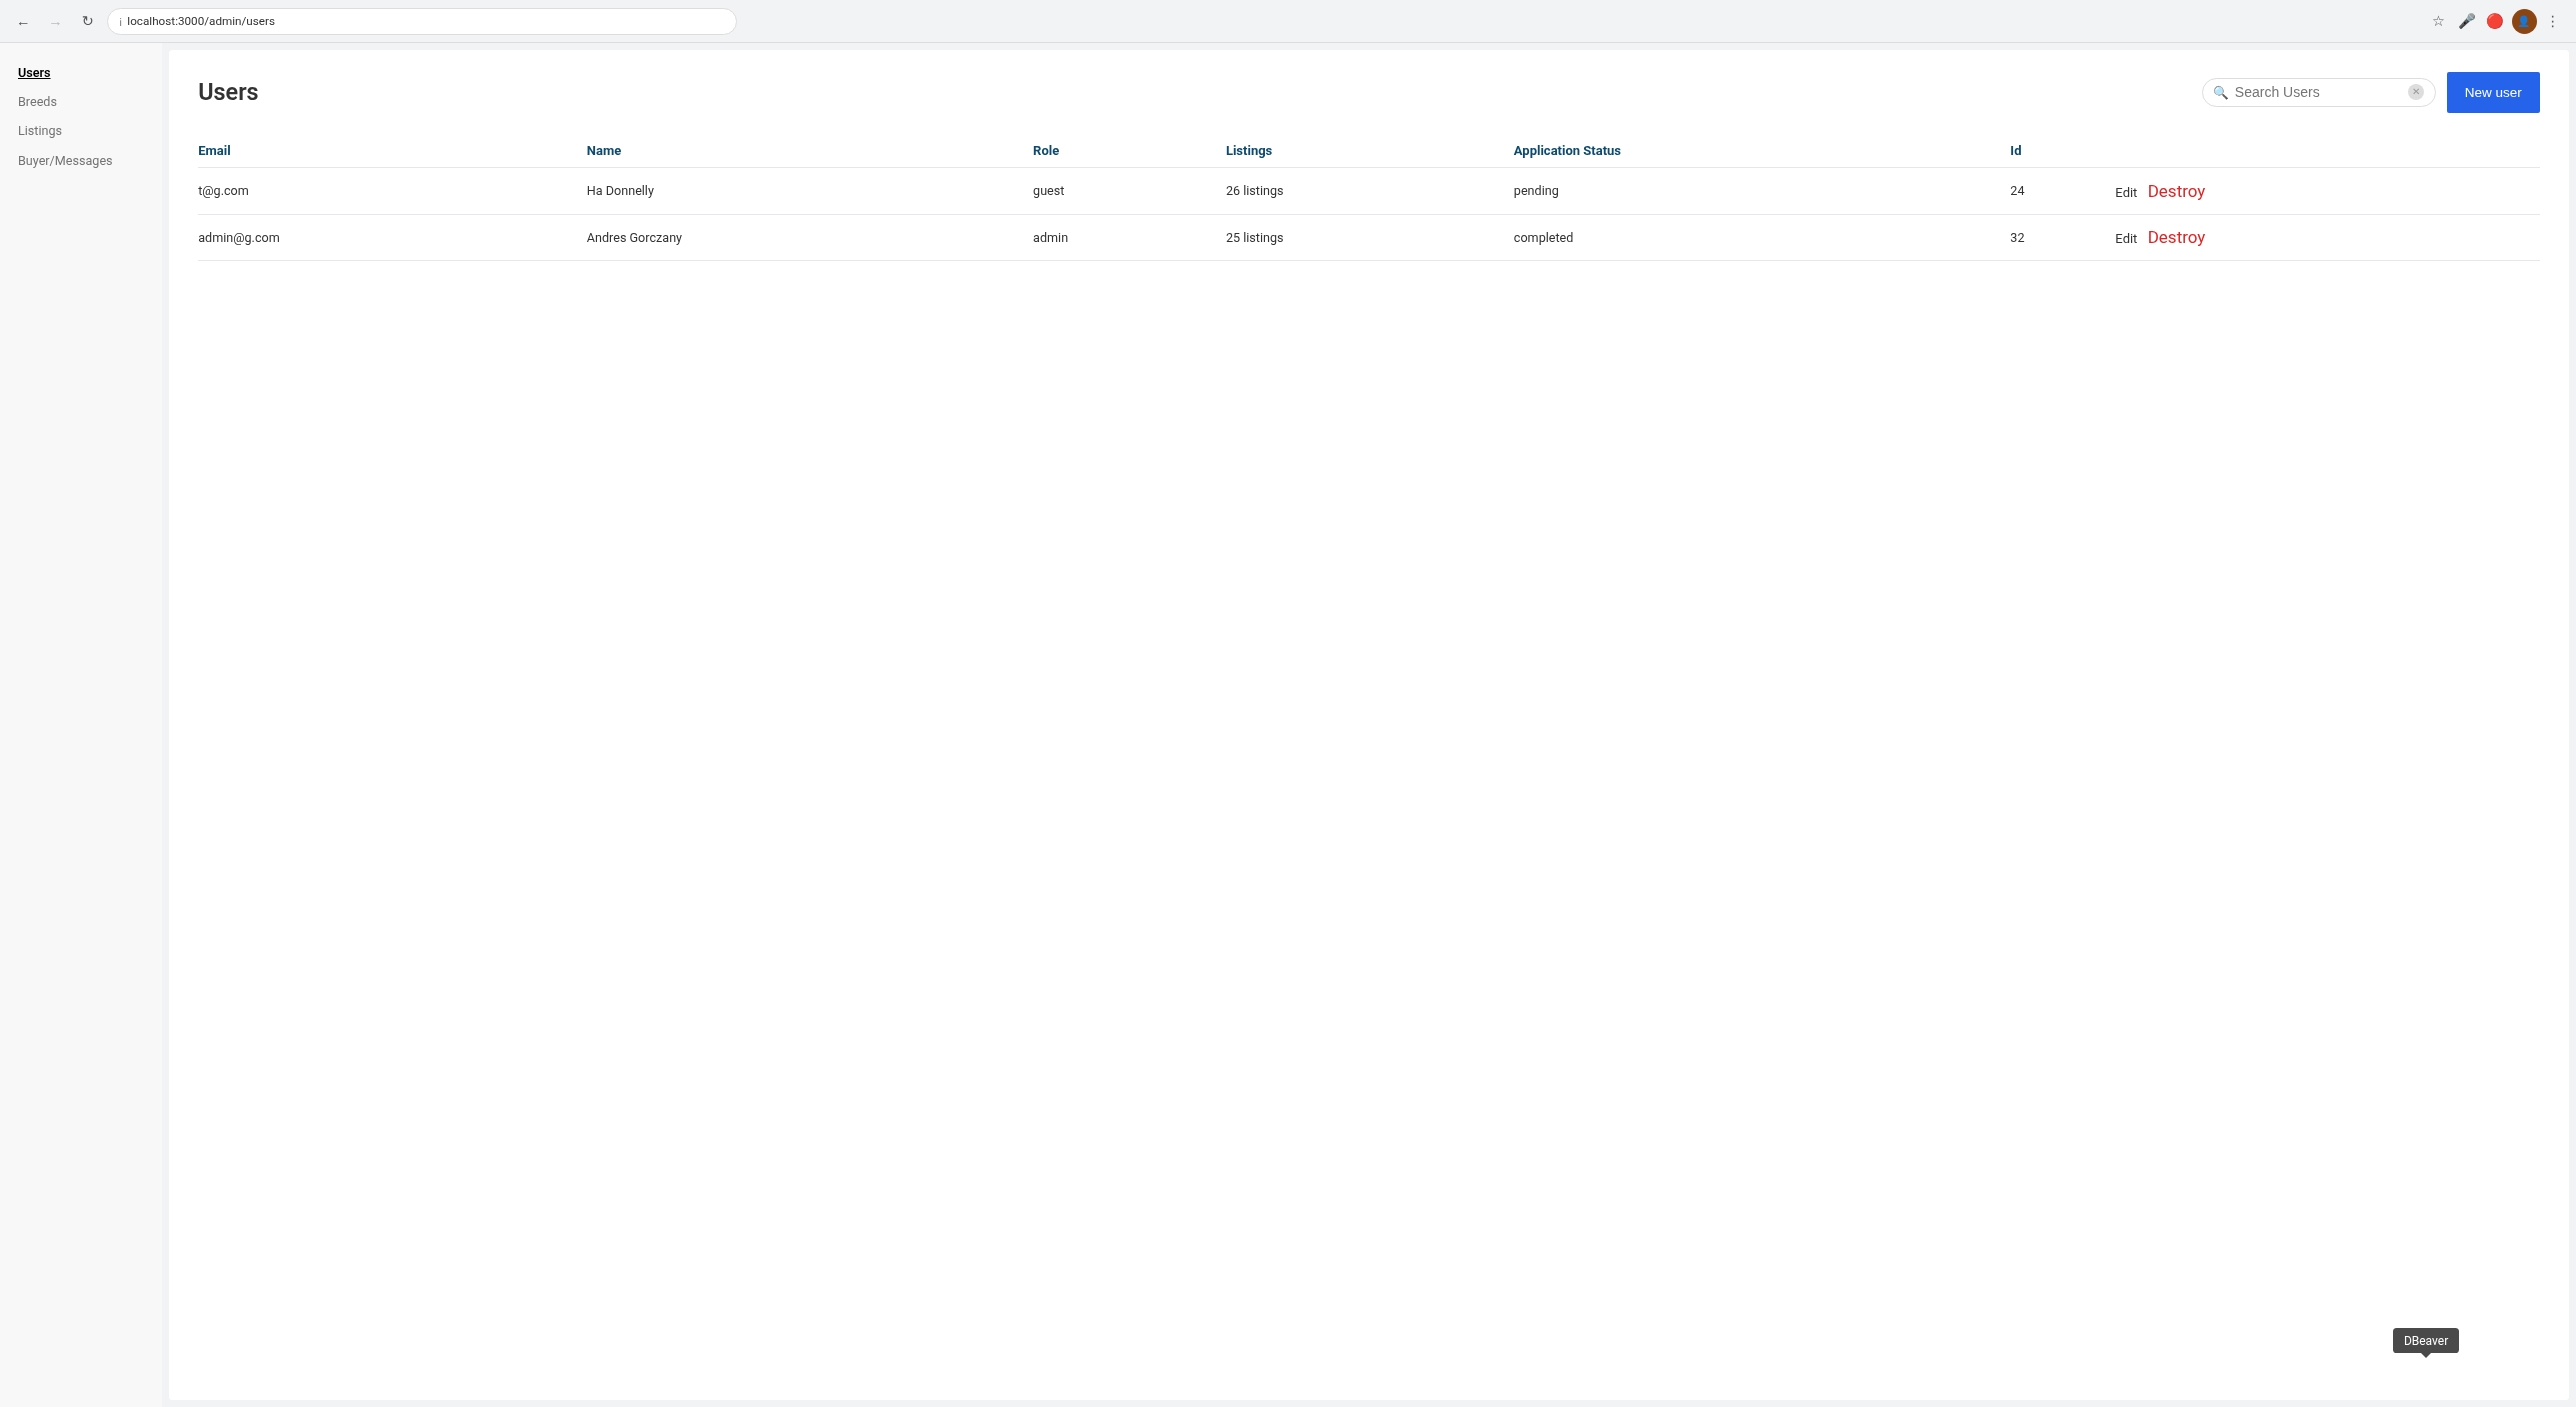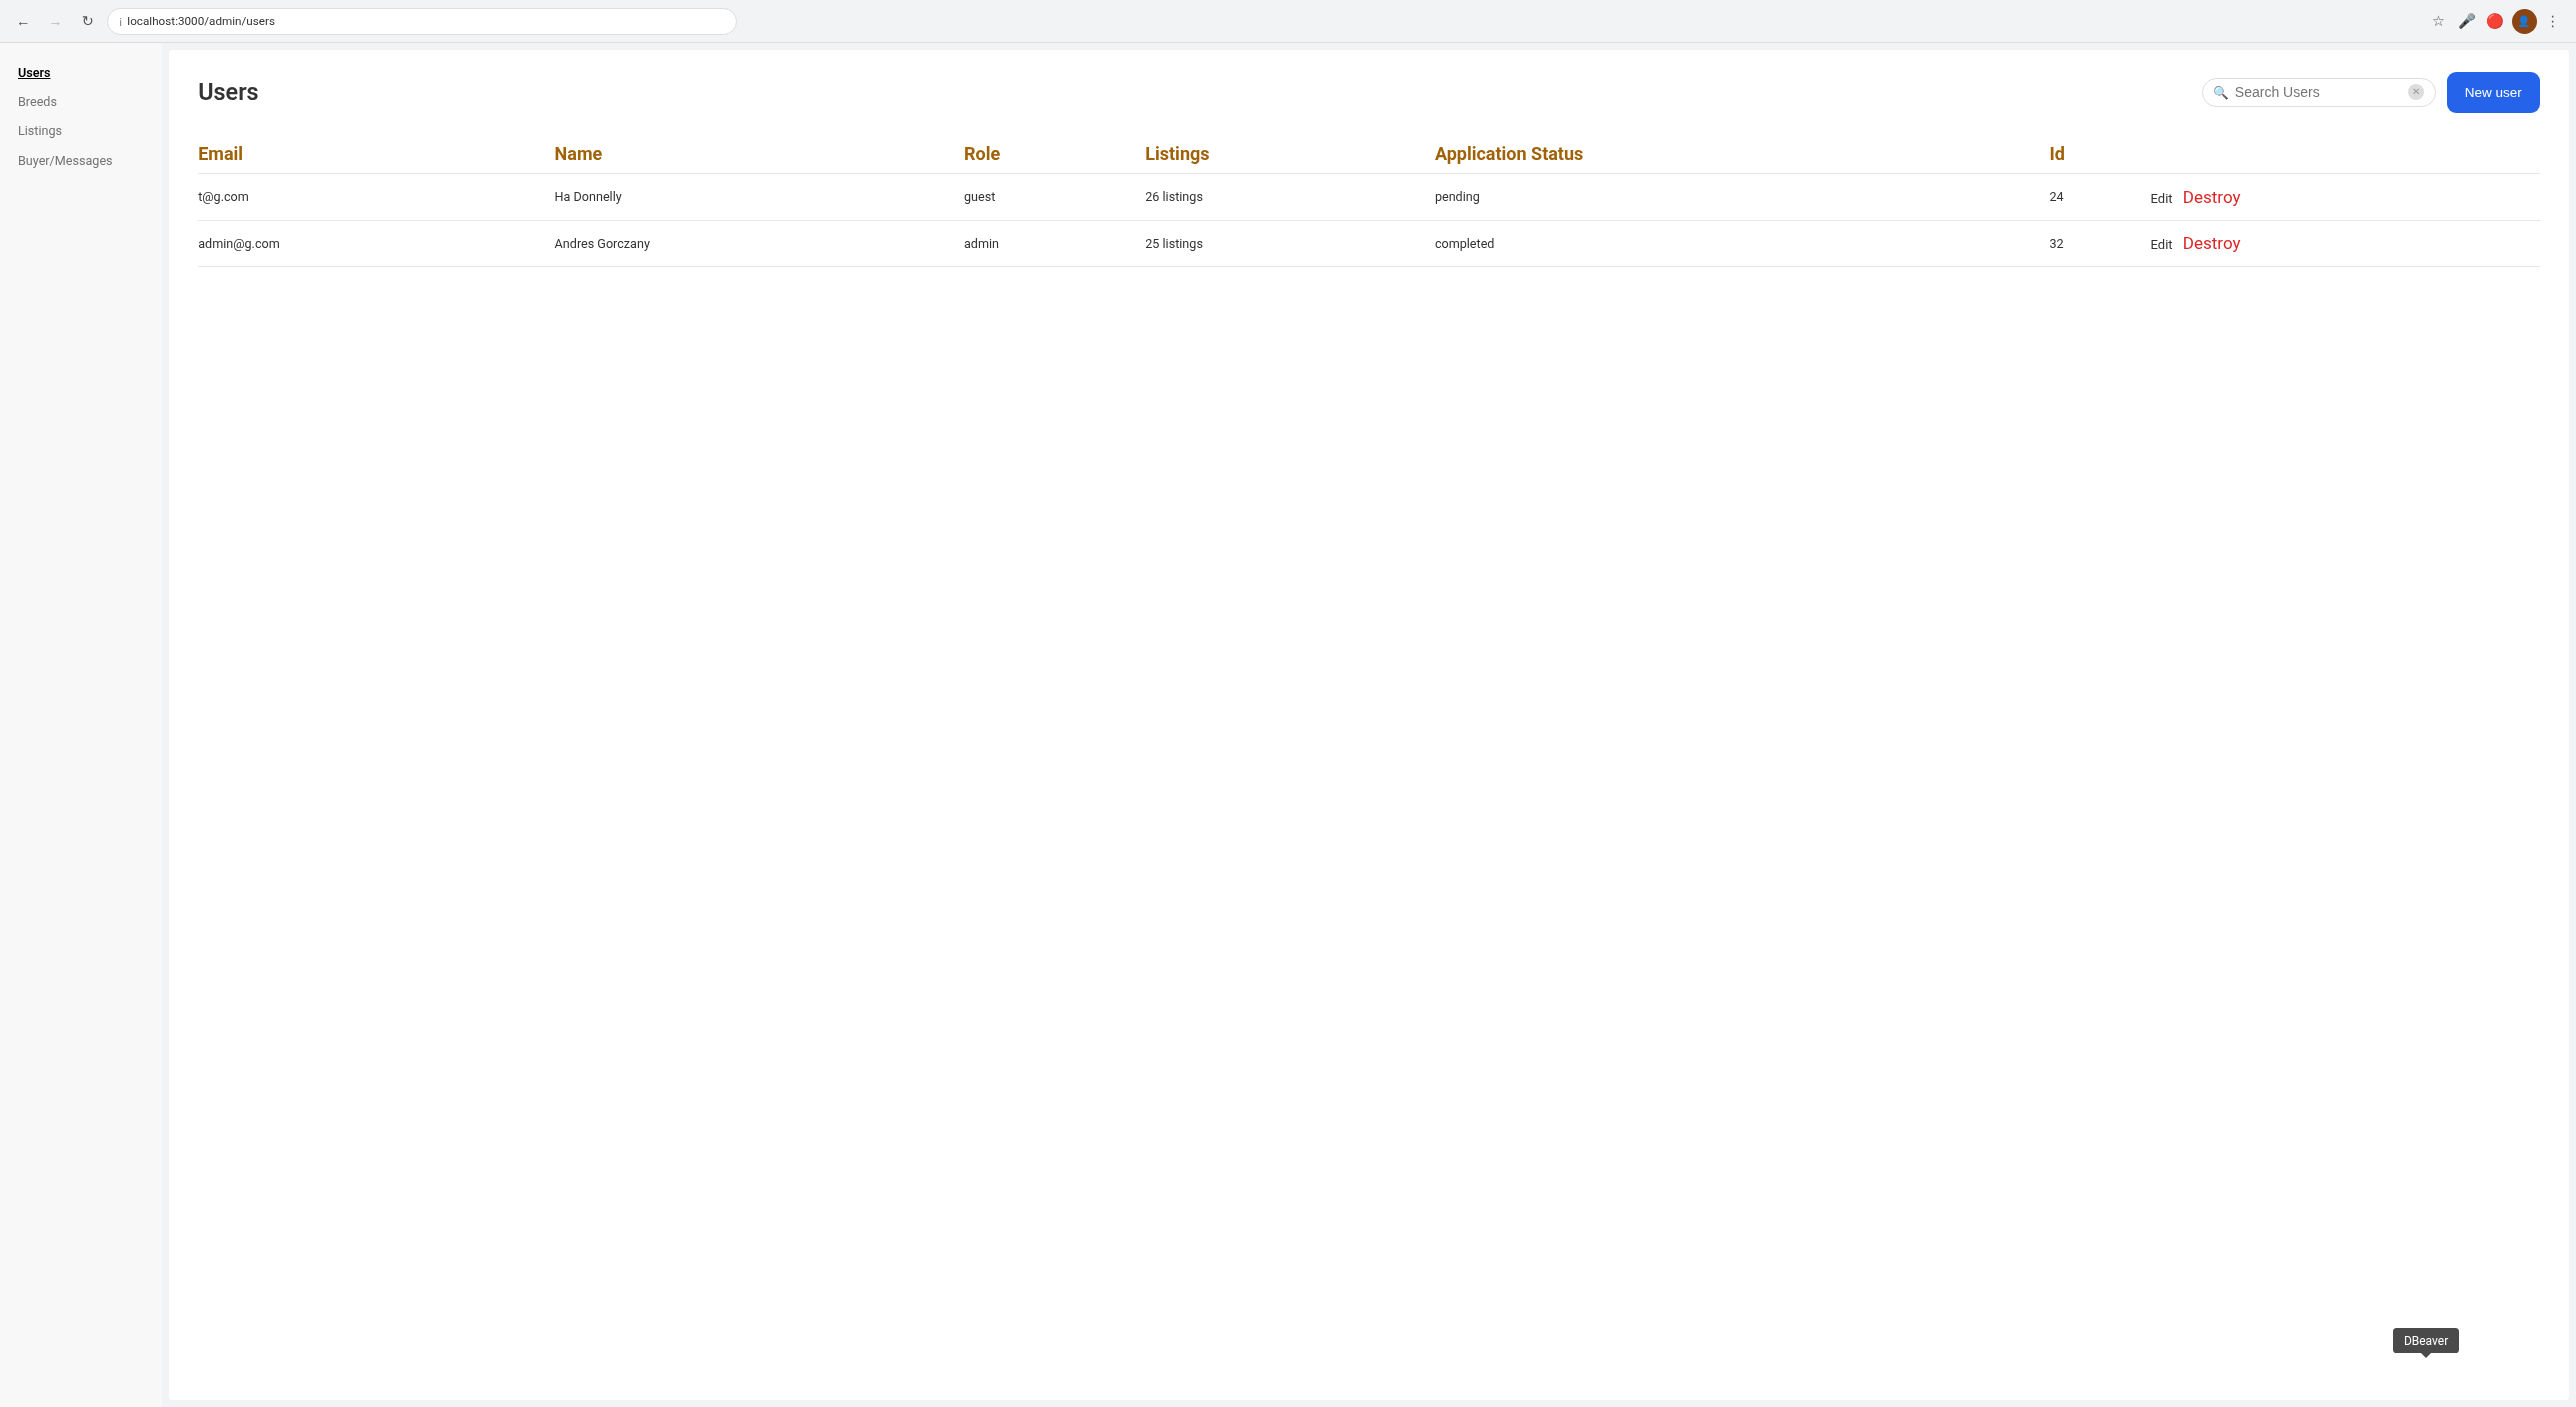--- a/index.html
+++ b/index.html
@@ -193,21 +193,21 @@
       align-items: center;
       justify-content: center;
       font-size: 10px;
       flex-shrink: 0;
     }
 
     .new-user-btn {
       background: #2563eb;
       color: white;
       border: none;
-      border-radius: 9px;
+      border-radius: 2px;
       padding: 13px 18px;
       font-size: 13.5px;
       cursor: pointer;
       font-weight: 500;
       white-space: nowrap;
     }
 
     
     .users-table {
       width: 100%;
@@ -215,22 +215,22 @@
     }
 
     .users-table thead tr {
       border-bottom: 1.8px solid #e5e7eb;
     }
 
     .users-table th {
       text-align: left;
       padding: 9px 10.8px 9px 0;
       font-weight: 700;
-      font-size: 18px;
-      color: #a16207;
+      font-size: 13px;
+      color: #0c4a6e;
     }
 
     .users-table tbody tr {
       border-bottom: 0.9px solid #e5e7eb;
     }
 
     .users-table td {
       padding: 12.6px 10.8px 12.6px 0;
       font-size: 12.6px;
       color: #333;

